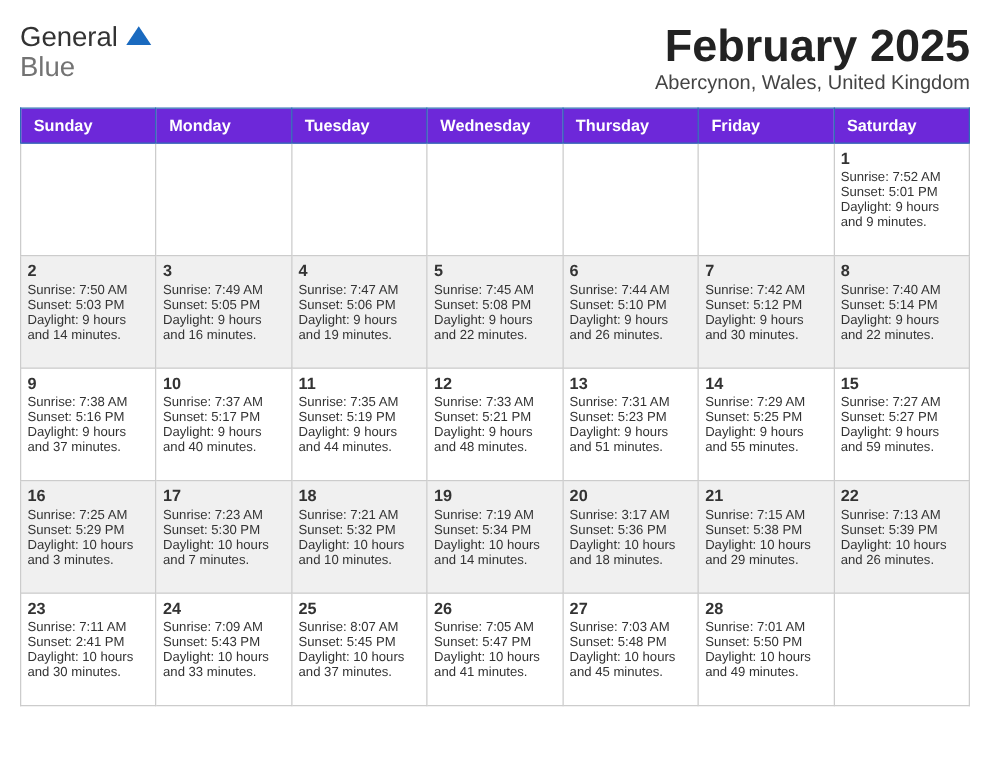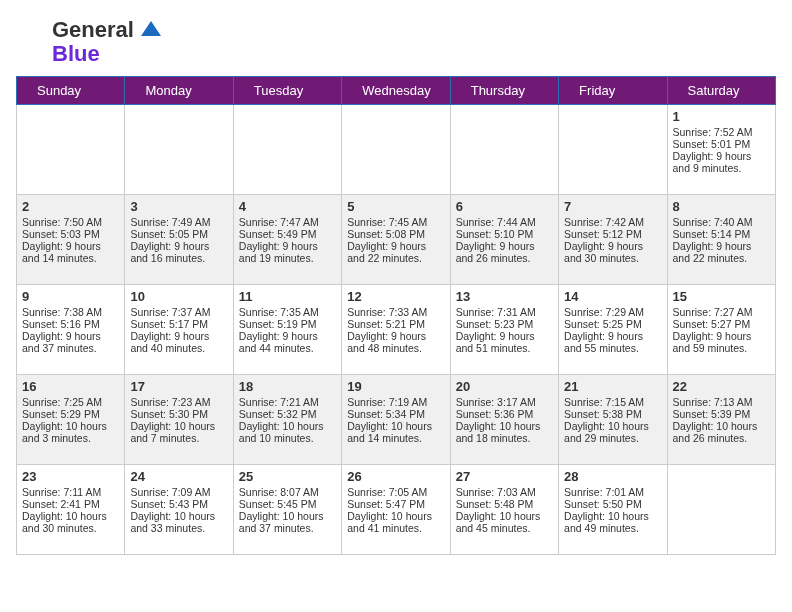--- a/index.html
+++ b/index.html
@@ -15,26 +15,25 @@
       justify-content: space-between;
       align-items: flex-start;
       margin-bottom: 10px;
     }
     .logo {
       display: flex;
       align-items: center;
     }
     .logo-text {
       font-size: 22px;
-      font-weight: bold;
+      font-weight: normal;
       line-height: 1.1;
-      margin-left: 36px;
     }
     .logo-general { color: #333; }
-    .logo-blue { color: #6d28d9; text-align: center; }
+    .logo-blue { color: #737373; text-align: center; }
     .logo-icon {
       width: 30px;
       height: 30px;
       margin-left: 2px;
     }
     .title-area {
       text-align: right;
     }
     .month-title {
       font-size: 36px;
@@ -44,26 +43,26 @@
     .location-title {
       font-size: 16px;
       color: #444;
     }
     table {
       width: 100%;
       border-collapse: collapse;
       table-layout: fixed;
     }
     thead th {
-      background-color: #701a75;
+      background-color: #6d28d9;
       color: white;
       text-align: left;
-      padding: 6px 20px;
+      padding: 6px 10px;
       font-size: 13px;
-      font-weight: normal;
+      font-weight: bold;
       border: 1px solid #2e6db4;
     }
     tbody td {
       border: 1px solid #ccc;
       vertical-align: top;
       padding: 4px 5px;
       font-size: 10.5px;
       color: #333;
       height: 90px;
     }
@@ -92,20 +91,24 @@
       <div class="logo-text">
         <span class="logo-general">General</span><svg class="logo-icon" viewBox="0 0 30 30" style="display:inline-block;vertical-align:middle;margin:0 2px">
             <polygon points="15,5 25,20 5,20" fill="#1a6abf"></polygon>
           </svg>
       </div>
       <div class="logo-text" style="margin-top:-4px">
         <span class="logo-blue">Blue</span>
       </div>
     </div>
   </div>
+  <div class="title-area">
+    <div class="month-title">February 2025</div>
+    <div class="location-title">Abercynon, Wales, United Kingdom</div>
+  </div>
 </div>
 
 <table>
   <thead>
     <tr>
     <th>Sunday</th>
         <th>Monday</th>
         <th>Tuesday</th>
         <th>Wednesday</th>
         <th>Thursday</th>
@@ -137,21 +140,21 @@
         </td>
         <td>
           <span class="day-num">3</span>
           <div>Sunrise: 7:49 AM</div>
           <div>Sunset: 5:05 PM</div>
           <div>Daylight: 9 hours and 16 minutes.</div>
         </td>
         <td>
           <span class="day-num">4</span>
           <div>Sunrise: 7:47 AM</div>
-          <div>Sunset: 5:49 PM</div>
+          <div>Sunset: 5:06 PM</div>
           <div>Daylight: 9 hours and 19 minutes.</div>
         </td>
         <td>
           <span class="day-num">5</span>
           <div>Sunrise: 7:45 AM</div>
           <div>Sunset: 5:08 PM</div>
           <div>Daylight: 9 hours and 22 minutes.</div>
         </td>
         <td>
           <span class="day-num">6</span>

